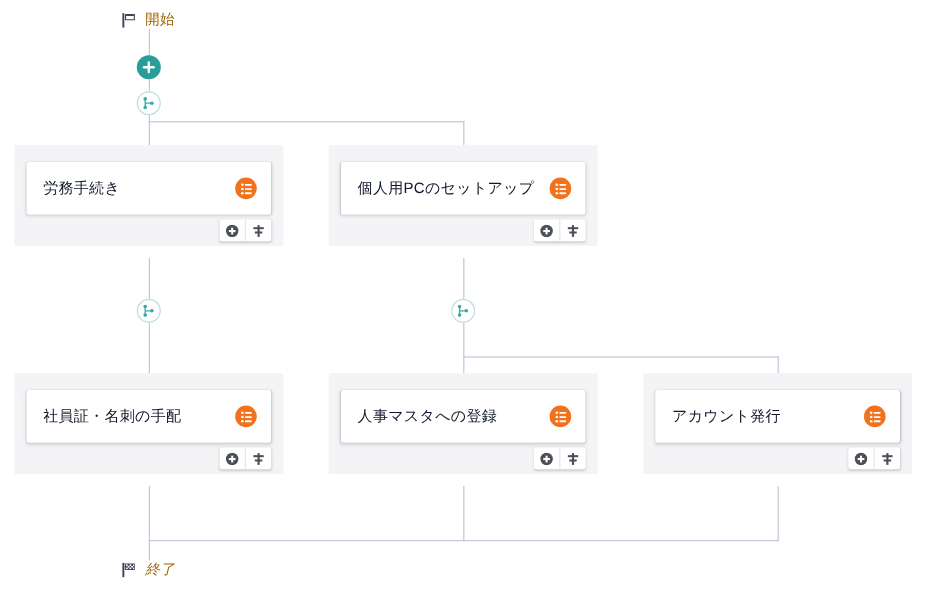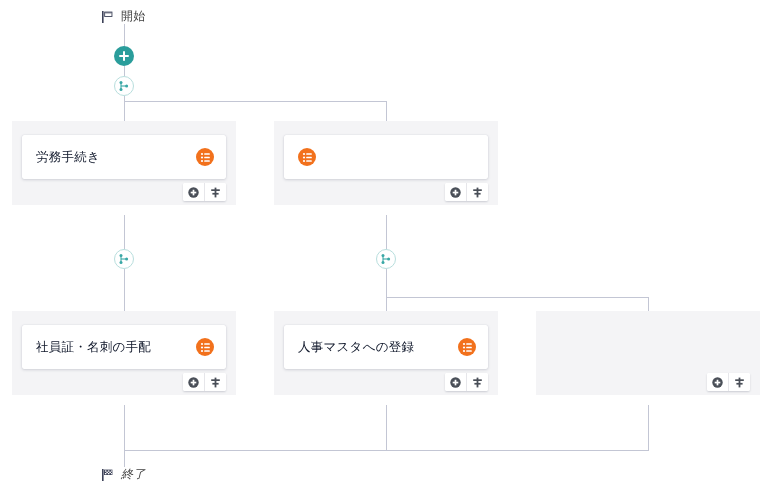--- a/index.html
+++ b/index.html
@@ -39,21 +39,21 @@
     white-space: nowrap;
   }
   .terminal .flag-icon {
     width: 14px;
     height: 14px;
     display: block;
     flex: 0 0 auto;
   }
   .terminal .terminal-label {
     font-size: 12px;
-    color: #404040;
+    color: #a16207;
     letter-spacing: .02em;
   }
 
   
   .add-node {
     position: absolute;
     width: 20px;
     height: 20px;
     border-radius: 50%;
     background: #2a9d9b;
@@ -218,20 +218,21 @@
           <rect x="4.6" y="0.6" width="1.8" height="9.8" fill="#4a4f58"></rect>
           <rect x="1.2" y="2.3" width="8.6" height="1.7" fill="#4a4f58"></rect>
           <rect x="2.4" y="5.9" width="6.2" height="1.7" fill="#4a4f58"></rect>
         </svg>
       </span>
     </div>
   </div>
 
   <div class="node" style="left:274px; top:121px; width:224px; height:84px;">
     <div class="node-card">
+      <span class="node-title">個人用PCのセットアップ</span>
       <span class="node-type-icon">
         <svg width="11" height="11" viewBox="0 0 11 11">
           <circle cx="2" cy="2" r="1.1" fill="#ffffff"></circle>
           <rect x="4.2" y="1.3" width="5.6" height="1.5" rx=".5" fill="#ffffff"></rect>
           <circle cx="2" cy="5.5" r="1.1" fill="#ffffff"></circle>
           <rect x="4.2" y="4.8" width="5.6" height="1.5" rx=".5" fill="#ffffff"></rect>
           <circle cx="2" cy="9" r="1.1" fill="#ffffff"></circle>
           <rect x="4.2" y="8.3" width="5.6" height="1.5" rx=".5" fill="#ffffff"></rect>
         </svg>
       </span>
@@ -342,20 +343,33 @@
         <svg width="11" height="11" viewBox="0 0 11 11">
           <rect x="4.6" y="0.6" width="1.8" height="9.8" fill="#4a4f58"></rect>
           <rect x="1.2" y="2.3" width="8.6" height="1.7" fill="#4a4f58"></rect>
           <rect x="2.4" y="5.9" width="6.2" height="1.7" fill="#4a4f58"></rect>
         </svg>
       </span>
     </div>
   </div>
 
   <div class="node" style="left:536px; top:311px; width:224px; height:84px;">
+    <div class="node-card">
+      <span class="node-title">アカウント発行</span>
+      <span class="node-type-icon">
+        <svg width="11" height="11" viewBox="0 0 11 11">
+          <circle cx="2" cy="2" r="1.1" fill="#ffffff"></circle>
+          <rect x="4.2" y="1.3" width="5.6" height="1.5" rx=".5" fill="#ffffff"></rect>
+          <circle cx="2" cy="5.5" r="1.1" fill="#ffffff"></circle>
+          <rect x="4.2" y="4.8" width="5.6" height="1.5" rx=".5" fill="#ffffff"></rect>
+          <circle cx="2" cy="9" r="1.1" fill="#ffffff"></circle>
+          <rect x="4.2" y="8.3" width="5.6" height="1.5" rx=".5" fill="#ffffff"></rect>
+        </svg>
+      </span>
+    </div>
     <div class="node-actions">
       <span class="node-action">
         <svg width="11" height="11" viewBox="0 0 11 11">
           <circle cx="5.5" cy="5.5" r="5.2" fill="#4a4f58"></circle>
           <rect x="2.7" y="4.7" width="5.6" height="1.7" fill="#ffffff"></rect>
           <rect x="4.65" y="2.75" width="1.7" height="5.6" fill="#ffffff"></rect>
         </svg>
       </span>
       <span class="node-action">
         <svg width="11" height="11" viewBox="0 0 11 11">

